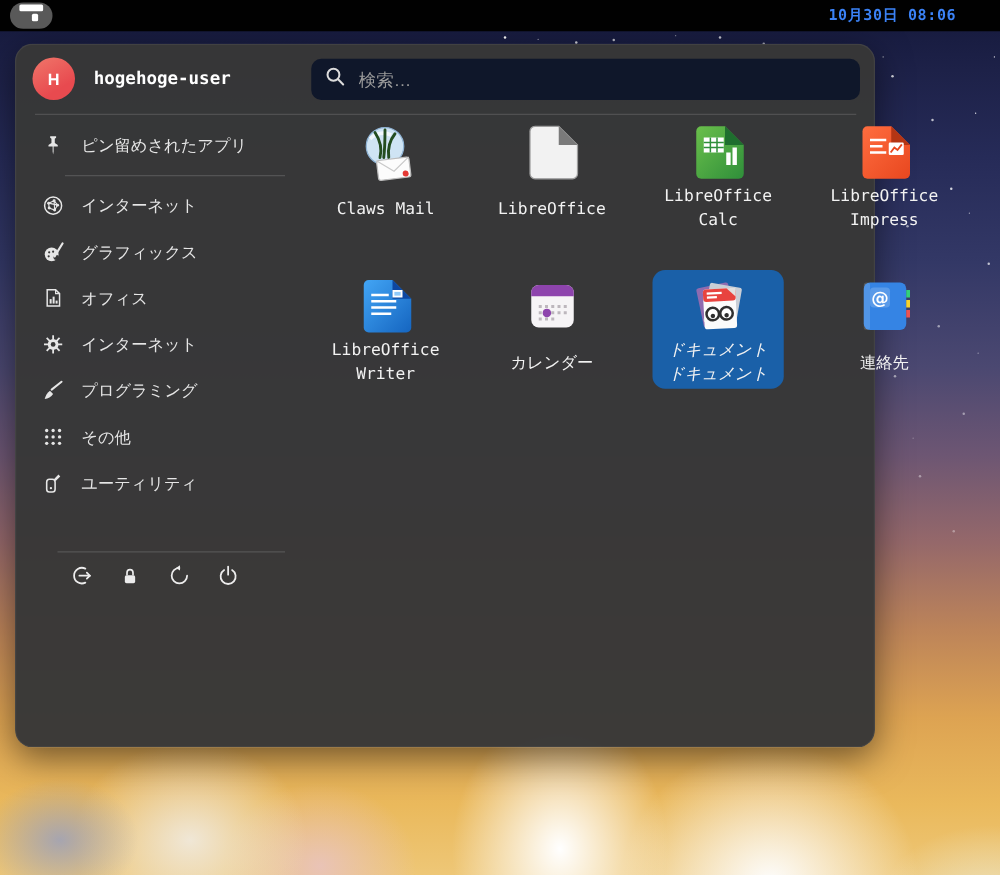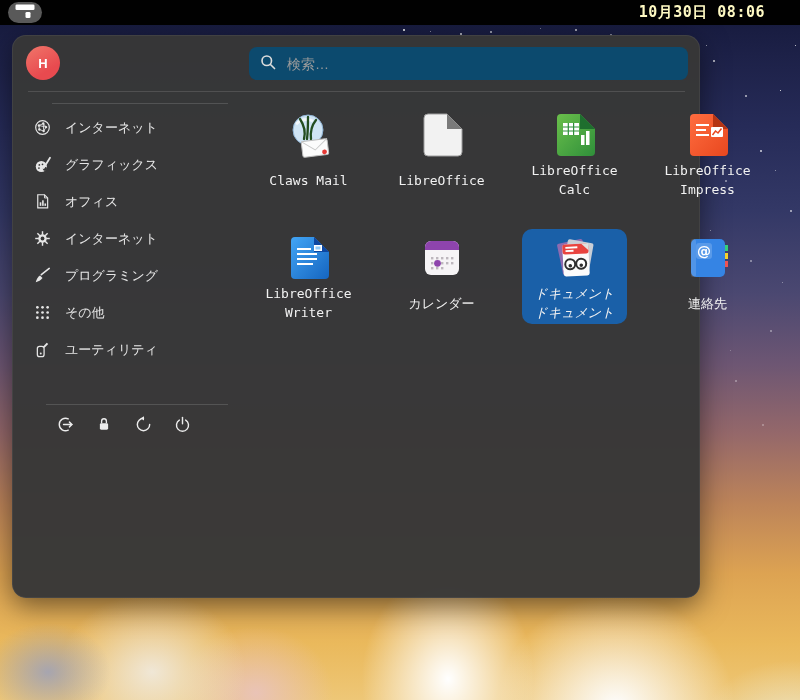--- a/index.html
+++ b/index.html
@@ -26,55 +26,55 @@
   .stars-b{width:1px;height:1px;box-shadow:780px 90px #fff,720px 130px rgba(255,255,255,.8),
     795px 45px rgba(255,255,255,.9),710px 230px rgba(255,255,255,.6),782px 282px rgba(255,255,255,.5),
     430px 31px rgba(255,255,255,.6),540px 28px rgba(255,255,255,.5),706px 45px rgba(255,255,255,.7),
     775px 170px rgba(255,255,255,.6),730px 350px rgba(255,255,255,.35);}
 
   
   .topbar{position:absolute;left:0;top:0;width:800px;height:25px;background:#010101;z-index:5;}
   .menu-pill{position:absolute;left:8px;top:2px;width:34px;height:21px;border-radius:11px;
     background:#595959;display:flex;align-items:center;justify-content:center;cursor:pointer;}
   .clock{position:absolute;right:35px;top:0;height:25px;display:flex;align-items:center;
-    color:#fef9c3;font-weight:bold;font-size:15px;letter-spacing:.5px;
+    color:#3b82f6;font-weight:bold;font-size:12px;letter-spacing:.5px;
     font-family:"DejaVu Sans Mono","Liberation Sans",sans-serif;}
 
   
   .panel{position:absolute;left:12px;top:35px;width:688px;height:563px;z-index:4;
     background:rgba(55,55,55,.975);border-radius:14px;
     border:1px solid rgba(255,255,255,.06);box-sizing:border-box;
     box-shadow:0 8px 28px rgba(0,0,0,.5);}
   .avatar{position:absolute;left:13px;top:10px;width:34px;height:34px;border-radius:50%;
     background:linear-gradient(150deg,#f0766a, var(--avatar,#e84a4f) 70%);
     display:flex;align-items:center;justify-content:center;color:#fff;font-weight:bold;font-size:13px;}
   .username{position:absolute;left:62px;top:10px;height:34px;display:flex;align-items:center;
     color:#fff;font-weight:bold;font-size:14px;
     font-family:"DejaVu Sans Mono","Liberation Sans",sans-serif;}
   .searchbox{position:absolute;left:236px;top:11px;width:439px;height:33px;border-radius:8px;
-    background:#0c4a6e;display:flex;align-items:center;box-sizing:border-box;padding:0 10px;gap:8px;}
+    background:#0f172a;display:flex;align-items:center;box-sizing:border-box;padding:0 10px;gap:8px;}
   .searchbox input{flex:1;background:transparent;border:none;outline:none;color:#e8e8e8;
     font-size:14px;font-family:"Liberation Sans",sans-serif;}
   .searchbox input::placeholder{color:#9b9b9b;opacity:1;}
   .hdr-divider{position:absolute;left:15px;top:55px;width:657px;height:1px;background:rgba(255,255,255,.13);}
 
   
   .sidebar{position:absolute;left:15px;top:62px;width:200px;}
   .side-item{height:37px;display:flex;align-items:center;gap:13px;padding-left:4px;
     border-radius:8px;cursor:pointer;color:#e6e6e6;}
   .side-icon{width:20px;height:20px;display:flex;align-items:center;justify-content:center;flex:0 0 20px;}
   .side-label{font-size:13px;white-space:nowrap;}
   .side-div1{height:1px;background:rgba(255,255,255,.14);margin:5px 0 5px 24px;}
   .side-div2{height:1px;background:rgba(255,255,255,.14);margin:36px 0 0 18px;}
   .session-row{display:flex;gap:9px;padding-left:22px;margin-top:6px;}
   .session-btn{width:30px;height:30px;border-radius:7px;display:flex;align-items:center;
     justify-content:center;cursor:pointer;}
 
   
-  .appgrid{position:absolute;left:243px;top:70px;display:grid;
+  .appgrid{position:absolute;left:243px;top:57px;display:grid;
     grid-template-columns:repeat(4,105px);grid-auto-rows:95px;column-gap:3.5px;row-gap:4px;gap:28px;}
   .tile{border-radius:10px;display:flex;flex-direction:column;align-items:center;cursor:pointer;}
   .tile.selected{background:var(--selected-tile,#1a60a8);font-style:italic;}
   .app-icon{margin-top:5px;width:48px;height:48px;display:flex;align-items:center;justify-content:center;}
   .app-label{flex:1;display:flex;flex-direction:column;align-items:center;justify-content:center;
     color:#f2f2f2;font-size:13px;line-height:19px;text-align:center;
     font-family:"DejaVu Sans Mono","Liberation Sans",sans-serif;}
 </style>
 </head>
 <body>
@@ -91,32 +91,41 @@
             <rect x="1.5" y="1.5" width="19" height="5.5" rx="1.3" fill="#fff"></rect>
             <rect x="11.5" y="9" width="5" height="6" rx="1.3" fill="#fff"></rect>
           </svg>
       </span>
     </div>
     <div class="clock">10月30日 08:06</div>
   </div>
 
   <div class="panel">
     <div class="avatar">H</div>
+    <div class="username">hogehoge-user</div>
     <div class="searchbox">
       <span>
         <svg width="18" height="18" viewBox="0 0 22 22" fill="none" stroke="#dcdcdc" stroke-width="2" stroke-linecap="round">
             <circle cx="9.5" cy="9.5" r="5.8"></circle>
             <line x1="14" y1="14" x2="19" y2="19"></line>
           </svg>
       </span>
       <input type="text" placeholder="検索…" style="">
     </div>
     <div class="hdr-divider"></div>
 
     <div class="sidebar">
+      <div class="side-item">
+        <span class="side-icon">
+          <svg width="19" height="19" viewBox="0 0 24 24" fill="#e6e6e6">
+              <path d="M9 2.5h6v1.6l-1.3 1v4.2l3 2.1v1.6h-4.2v4.9l-.5 3.1-.5-3.1v-4.9H7.3v-1.6l3-2.1V5.1L9 4.1z"></path>
+            </svg>
+        </span>
+        <span class="side-label">ピン留めされたアプリ</span>
+      </div>
       <div class="side-div1"></div>
 
       <div class="side-item">
         <span class="side-icon">
           <svg width="19" height="19" viewBox="0 0 24 24" fill="none" stroke="#e6e6e6">
               <circle cx="12" cy="12" r="8.6" stroke-width="1.5"></circle>
               <path d="M7.5 9.5 13 7l3.5 4.5-3 5-5.5-2z M7.5 9.5 16.5 11.5 M13 7 13.5 16.5" stroke-width="1.1"></path>
               <circle cx="7.5" cy="9.5" r="1.5" fill="#e6e6e6" stroke="none"></circle>
               <circle cx="13" cy="7" r="1.5" fill="#e6e6e6" stroke="none"></circle>
               <circle cx="16.5" cy="11.5" r="1.5" fill="#e6e6e6" stroke="none"></circle>

